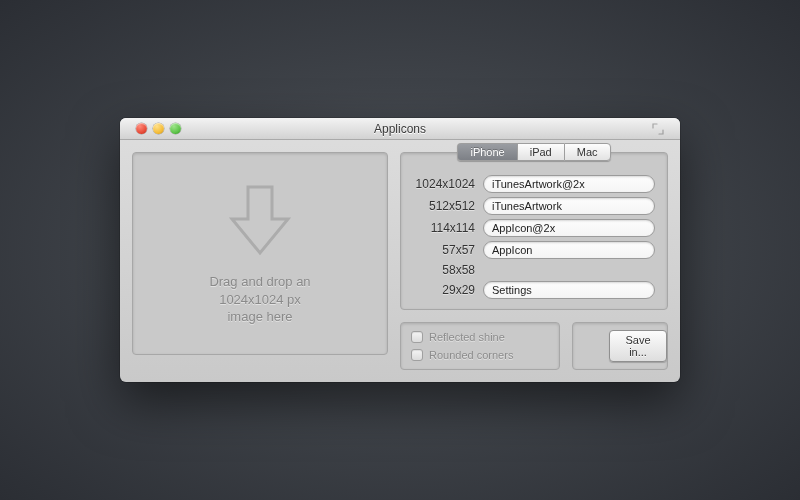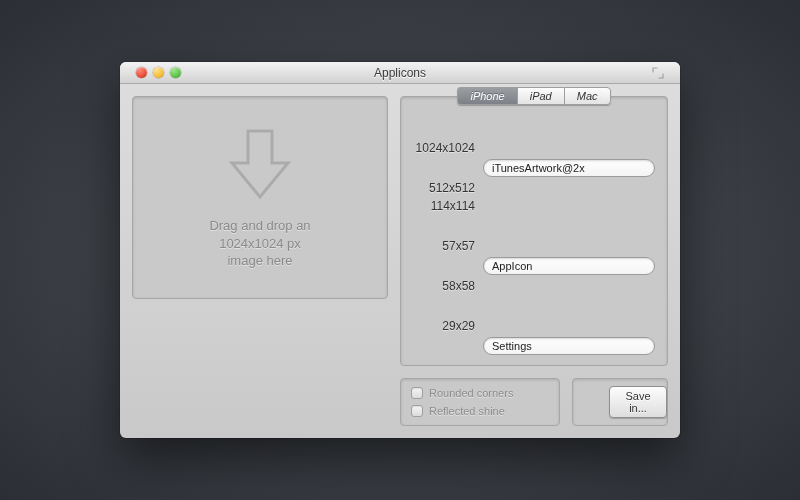--- a/index.html
+++ b/index.html
@@ -65,40 +65,38 @@
     box-shadow: inset 0 1px 3px rgba(0,0,0,.15);
     padding: 8px 12px 10px 12px;
     overflow: visible;
   }
   .tabs {
     display: flex; justify-content: center;
     margin: -18px auto 14px auto;
     width: fit-content;
     border-radius: 4px;
     box-shadow: 0 1px 1px rgba(0,0,0,.25);
-    font-style: italic;
   }
   .tab {
     font-size: 11px; padding: 2px 12px;
     background: linear-gradient(#fdfdfd,#e3e3e3);
     border: 1px solid #9e9e9e; border-right-width:0;
     color:#333;
   }
   .tab:first-child { border-top-left-radius:4px; border-bottom-left-radius:4px; }
   .tab:last-child  { border-right-width:1px; border-top-right-radius:4px; border-bottom-right-radius:4px; }
   .tab.active { background: linear-gradient(#9a9da2,#7d8086); color:#fff; text-shadow: 0 -1px 0 rgba(0,0,0,.3); }
   .rows { display:flex; flex-direction:column; gap:4px; margin-top:4px; }
   .row { display:flex; align-items:center; gap:8px; }
   .dim { flex:0 0 62px; text-align:right; font-size:12px; color:#333; text-shadow: 0 1px 0 #e2e2e2; }
   .field {
     flex:1; height:18px; border-radius:9px; border:1px solid #9b9b9b;
     background: linear-gradient(#fdfdfd,#f5f5f5);
     font-size:11px; padding: 0 8px; color:#222;
     box-shadow: inset 0 1px 2px rgba(0,0,0,.15);
-    margin-top: 40px;
   }
   .bottom { display:flex; gap:12px; }
   .optbox {
     flex:1; border:1px solid #a7a7a7; border-radius:4px; background:#c9c9c9;
     box-shadow: inset 0 1px 3px rgba(0,0,0,.15);
     padding: 8px 10px;
     display:flex; flex-direction:column; gap:6px;
   }
   .check { display:flex; align-items:center; gap:6px; font-size:11px; color:#8d8d8d; text-shadow: 0 1px 0 #e2e2e2; }
   .check input {
@@ -157,47 +155,49 @@
           <div class="tab">iPad</div>
           <div class="tab">Mac</div>
         </div>
         <div class="rows">
           <div class="row">
             <span class="dim">1024x1024</span>
             <input class="field" value="iTunesArtwork@2x" style="">
           </div>
           <div class="row">
             <span class="dim">512x512</span>
+            <input class="field" value="iTunesArtwork" style="">
           </div>
           <div class="row">
             <span class="dim">114x114</span>
+            <input class="field" value="AppIcon@2x" style="">
           </div>
           <div class="row">
             <span class="dim">57x57</span>
             <input class="field" value="AppIcon" style="">
           </div>
           <div class="row">
             <span class="dim">58x58</span>
           </div>
           <div class="row">
             <span class="dim">29x29</span>
             <input class="field" value="Settings" style="">
           </div>
         </div>
       </div>
 
       <div class="bottom">
         <div class="optbox">
           <label class="check">
             <input type="checkbox" style="">
-            <span>Rounded corners</span>
+            <span>Reflected shine</span>
           </label>
           <label class="check">
             <input type="checkbox" style="">
-            <span>Reflected shine</span>
+            <span>Rounded corners</span>
           </label>
         </div>
         <div class="savebox">
           <button class="btn">Save in...</button>
         </div>
       </div>
 
     </div>
 
   </div>

